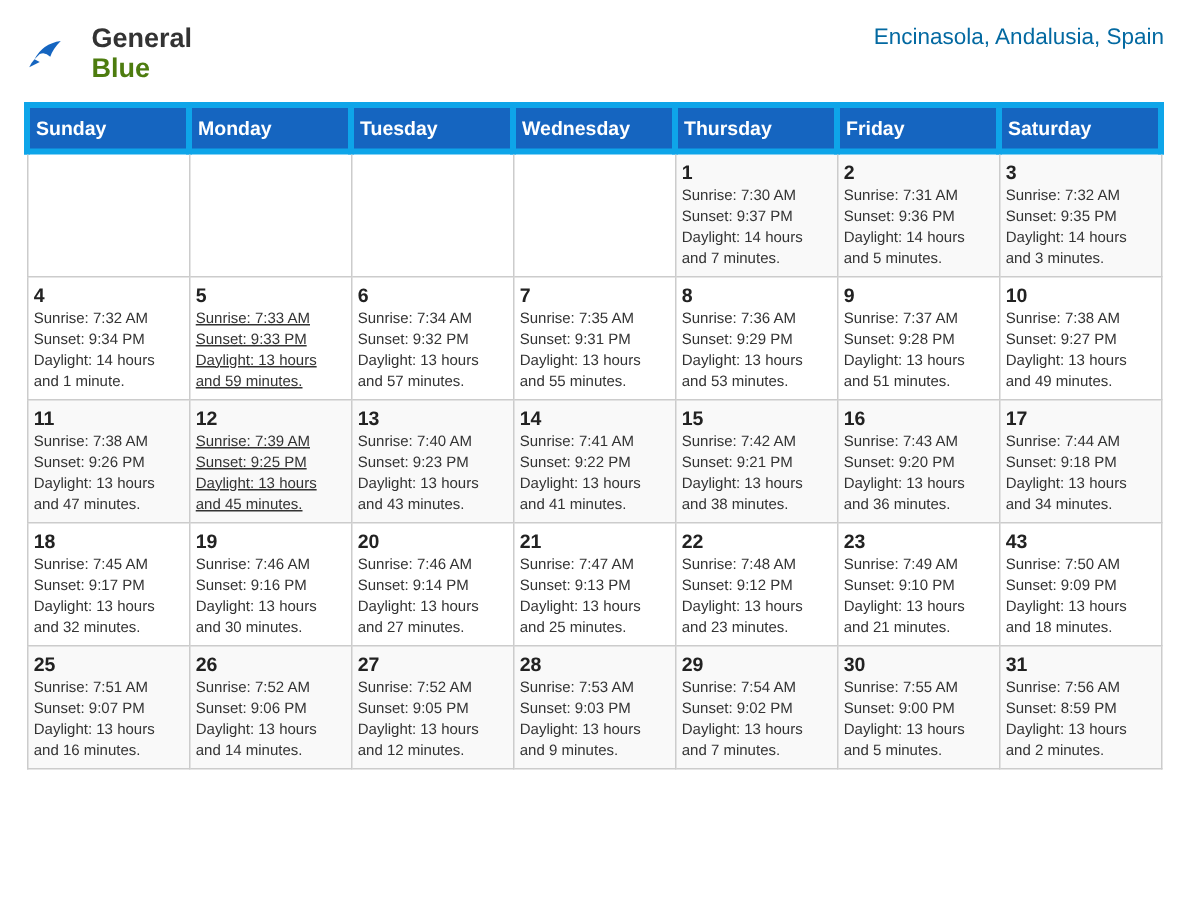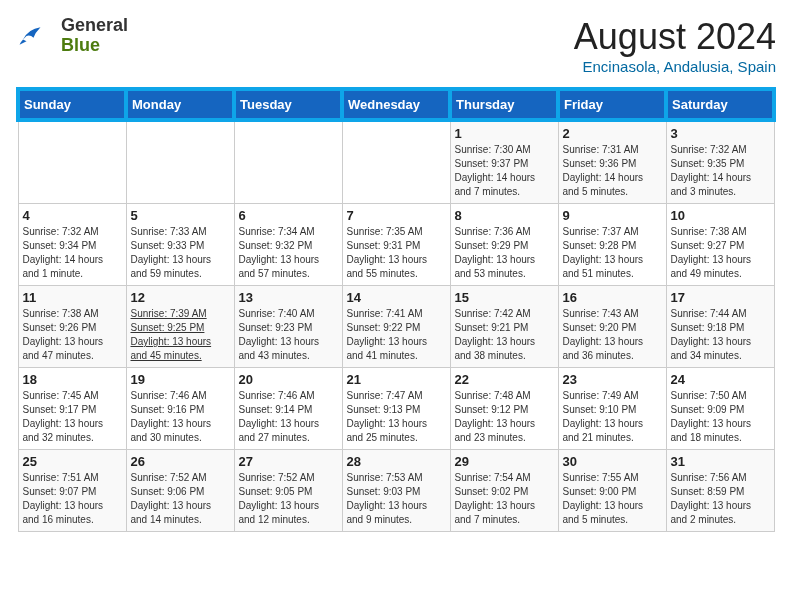--- a/index.html
+++ b/index.html
@@ -92,21 +92,20 @@
     <svg class="logo-bird" viewBox="0 0 32 32">
       <path d="M8 20 Q14 8 28 6 Q22 12 20 18 Q16 14 12 16 Q10 18 8 20Z" fill="#1565c0"></path>
       <path d="M8 20 Q6 22 4 26 Q8 24 12 22Z" fill="#1565c0"></path>
     </svg>
     <div>
       <div class="logo-text"><span class="logo-general">General</span></div>
       <div class="logo-text"><span class="logo-blue">Blue</span></div>
     </div>
   </div>
   <div class="title-block">
-    <div class="month-year">August 2024</div>
     <div class="location">Encinasola, Andalusia, Spain</div>
   </div>
 </div>
 
 <table>
   <thead>
     <tr>
     <th>Sunday</th>
         <th>Monday</th>
         <th>Tuesday</th>
@@ -143,21 +142,21 @@
       </tr>
       <tr>
         <td>
           <div class="day-number">4</div>
           <div class="day-info" style="white-space: pre-line;">Sunrise: 7:32 AM
 Sunset: 9:34 PM
 Daylight: 14 hours and 1 minute.</div>
         </td>
         <td>
           <div class="day-number">5</div>
-          <div class="day-info" style="white-space: pre-line;">Sunrise: 7:33 AM
+          <div class="day-info" style="white-space: pre-line; text-decoration: underline;">Sunrise: 7:33 AM
 Sunset: 9:33 PM
 Daylight: 13 hours and 59 minutes.</div>
         </td>
         <td>
           <div class="day-number">6</div>
           <div class="day-info" style="white-space: pre-line;">Sunrise: 7:34 AM
 Sunset: 9:32 PM
 Daylight: 13 hours and 57 minutes.</div>
         </td>
         <td>
@@ -260,21 +259,21 @@
 Sunset: 9:12 PM
 Daylight: 13 hours and 23 minutes.</div>
         </td>
         <td>
           <div class="day-number">23</div>
           <div class="day-info" style="white-space: pre-line;">Sunrise: 7:49 AM
 Sunset: 9:10 PM
 Daylight: 13 hours and 21 minutes.</div>
         </td>
         <td>
-          <div class="day-number">24</div>
+          <div class="day-number">43</div>
           <div class="day-info" style="white-space: pre-line;">Sunrise: 7:50 AM
 Sunset: 9:09 PM
 Daylight: 13 hours and 18 minutes.</div>
         </td>
       </tr>
       <tr>
         <td>
           <div class="day-number">25</div>
           <div class="day-info" style="white-space: pre-line;">Sunrise: 7:51 AM
 Sunset: 9:07 PM

